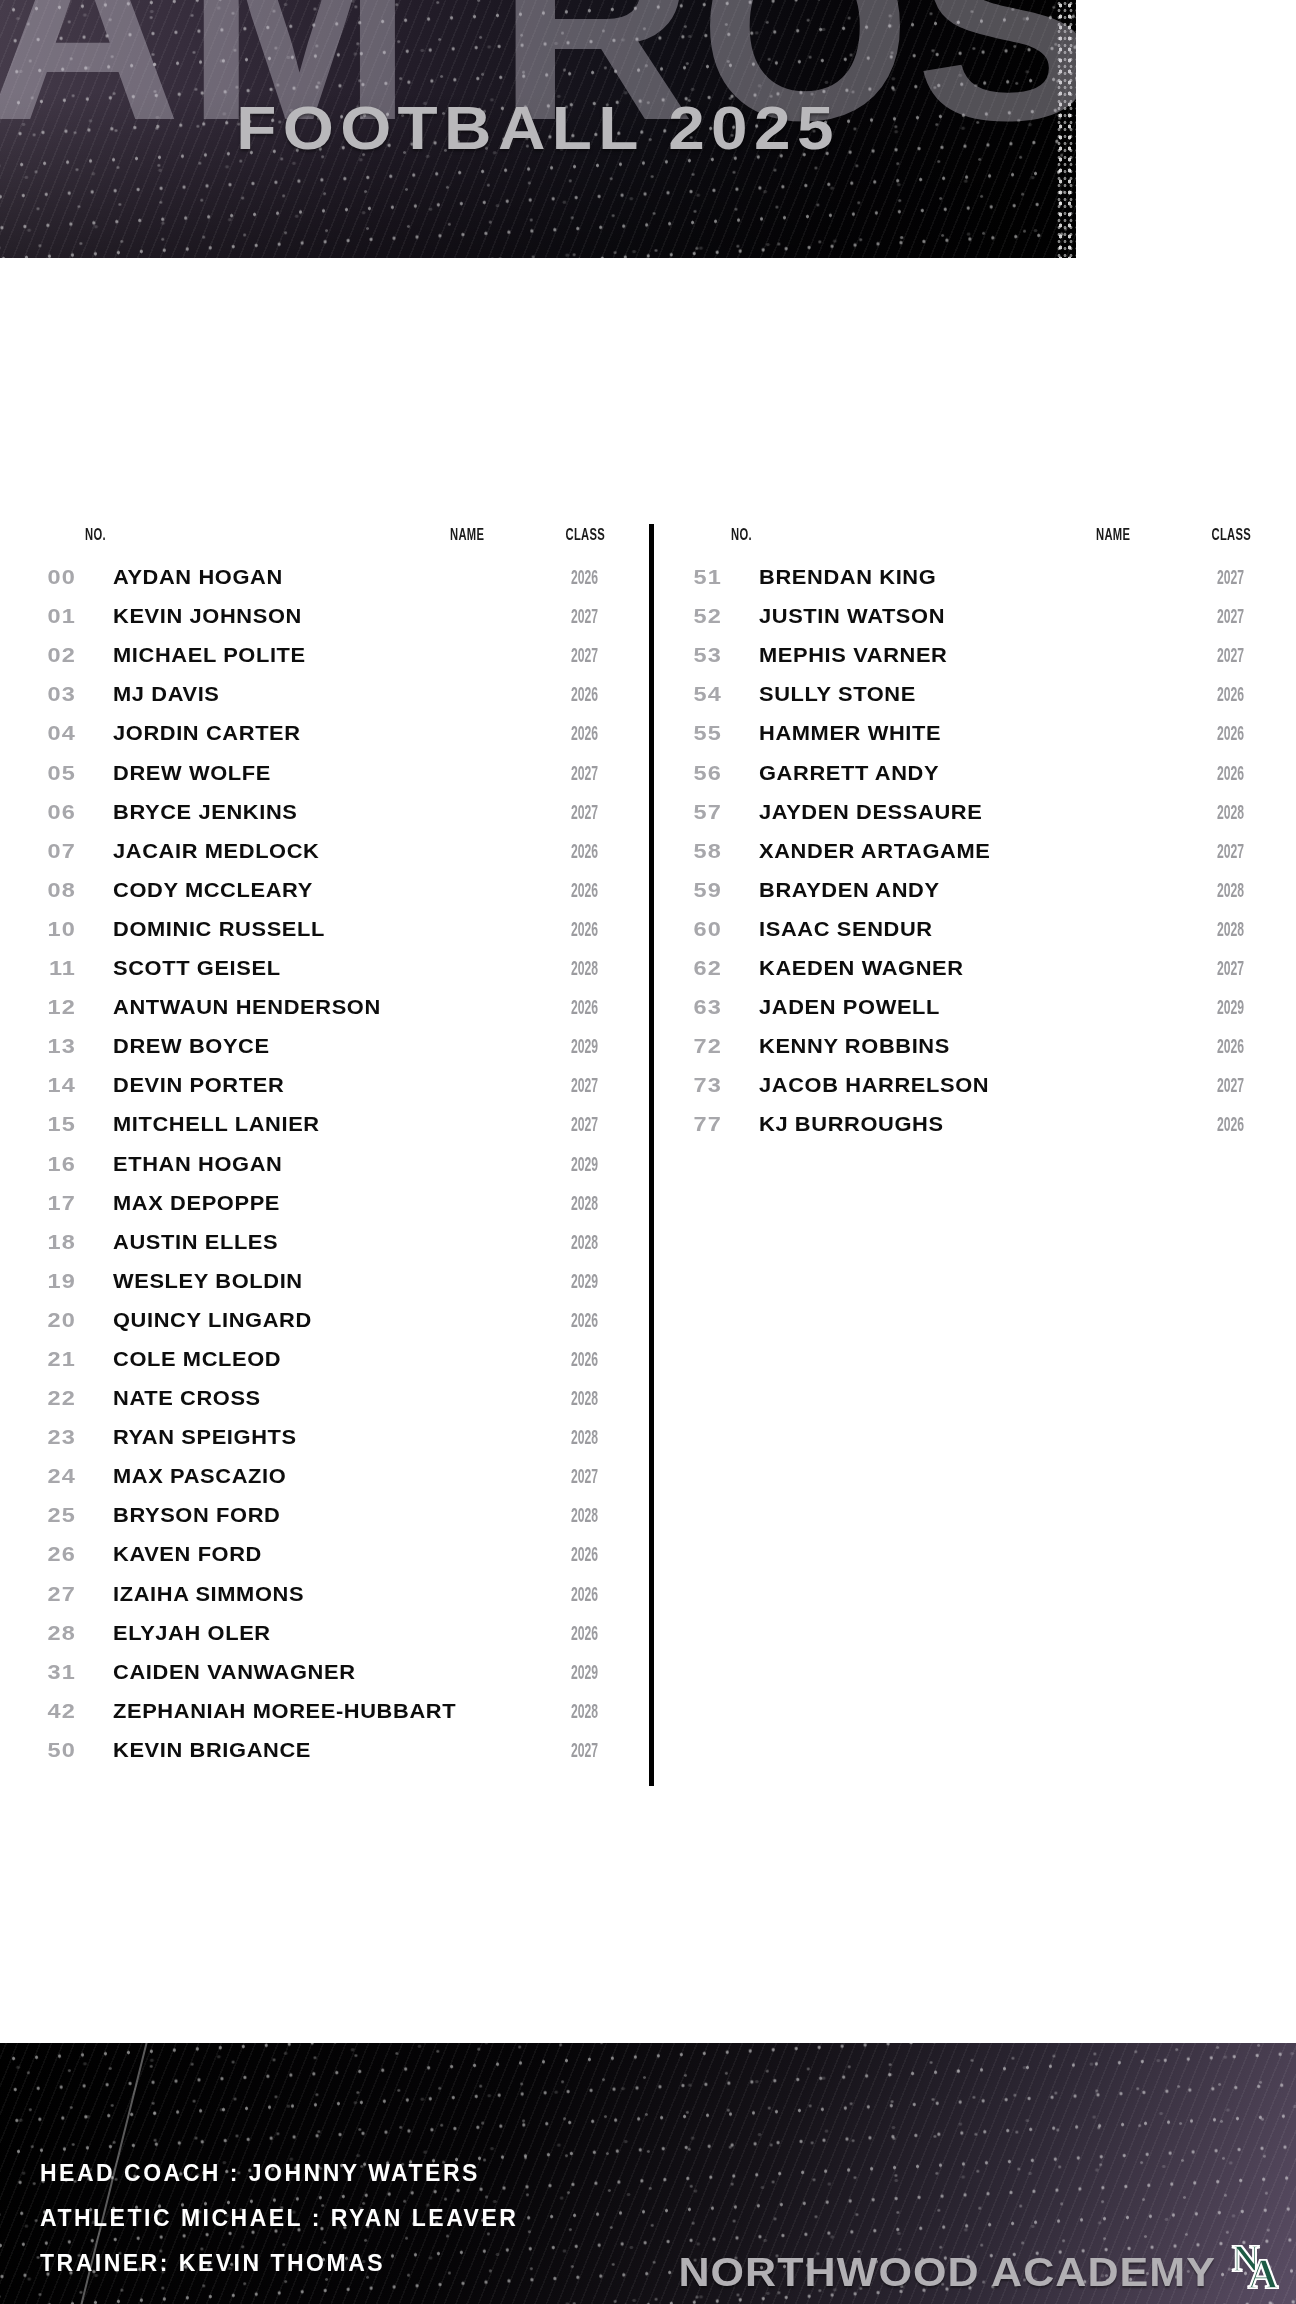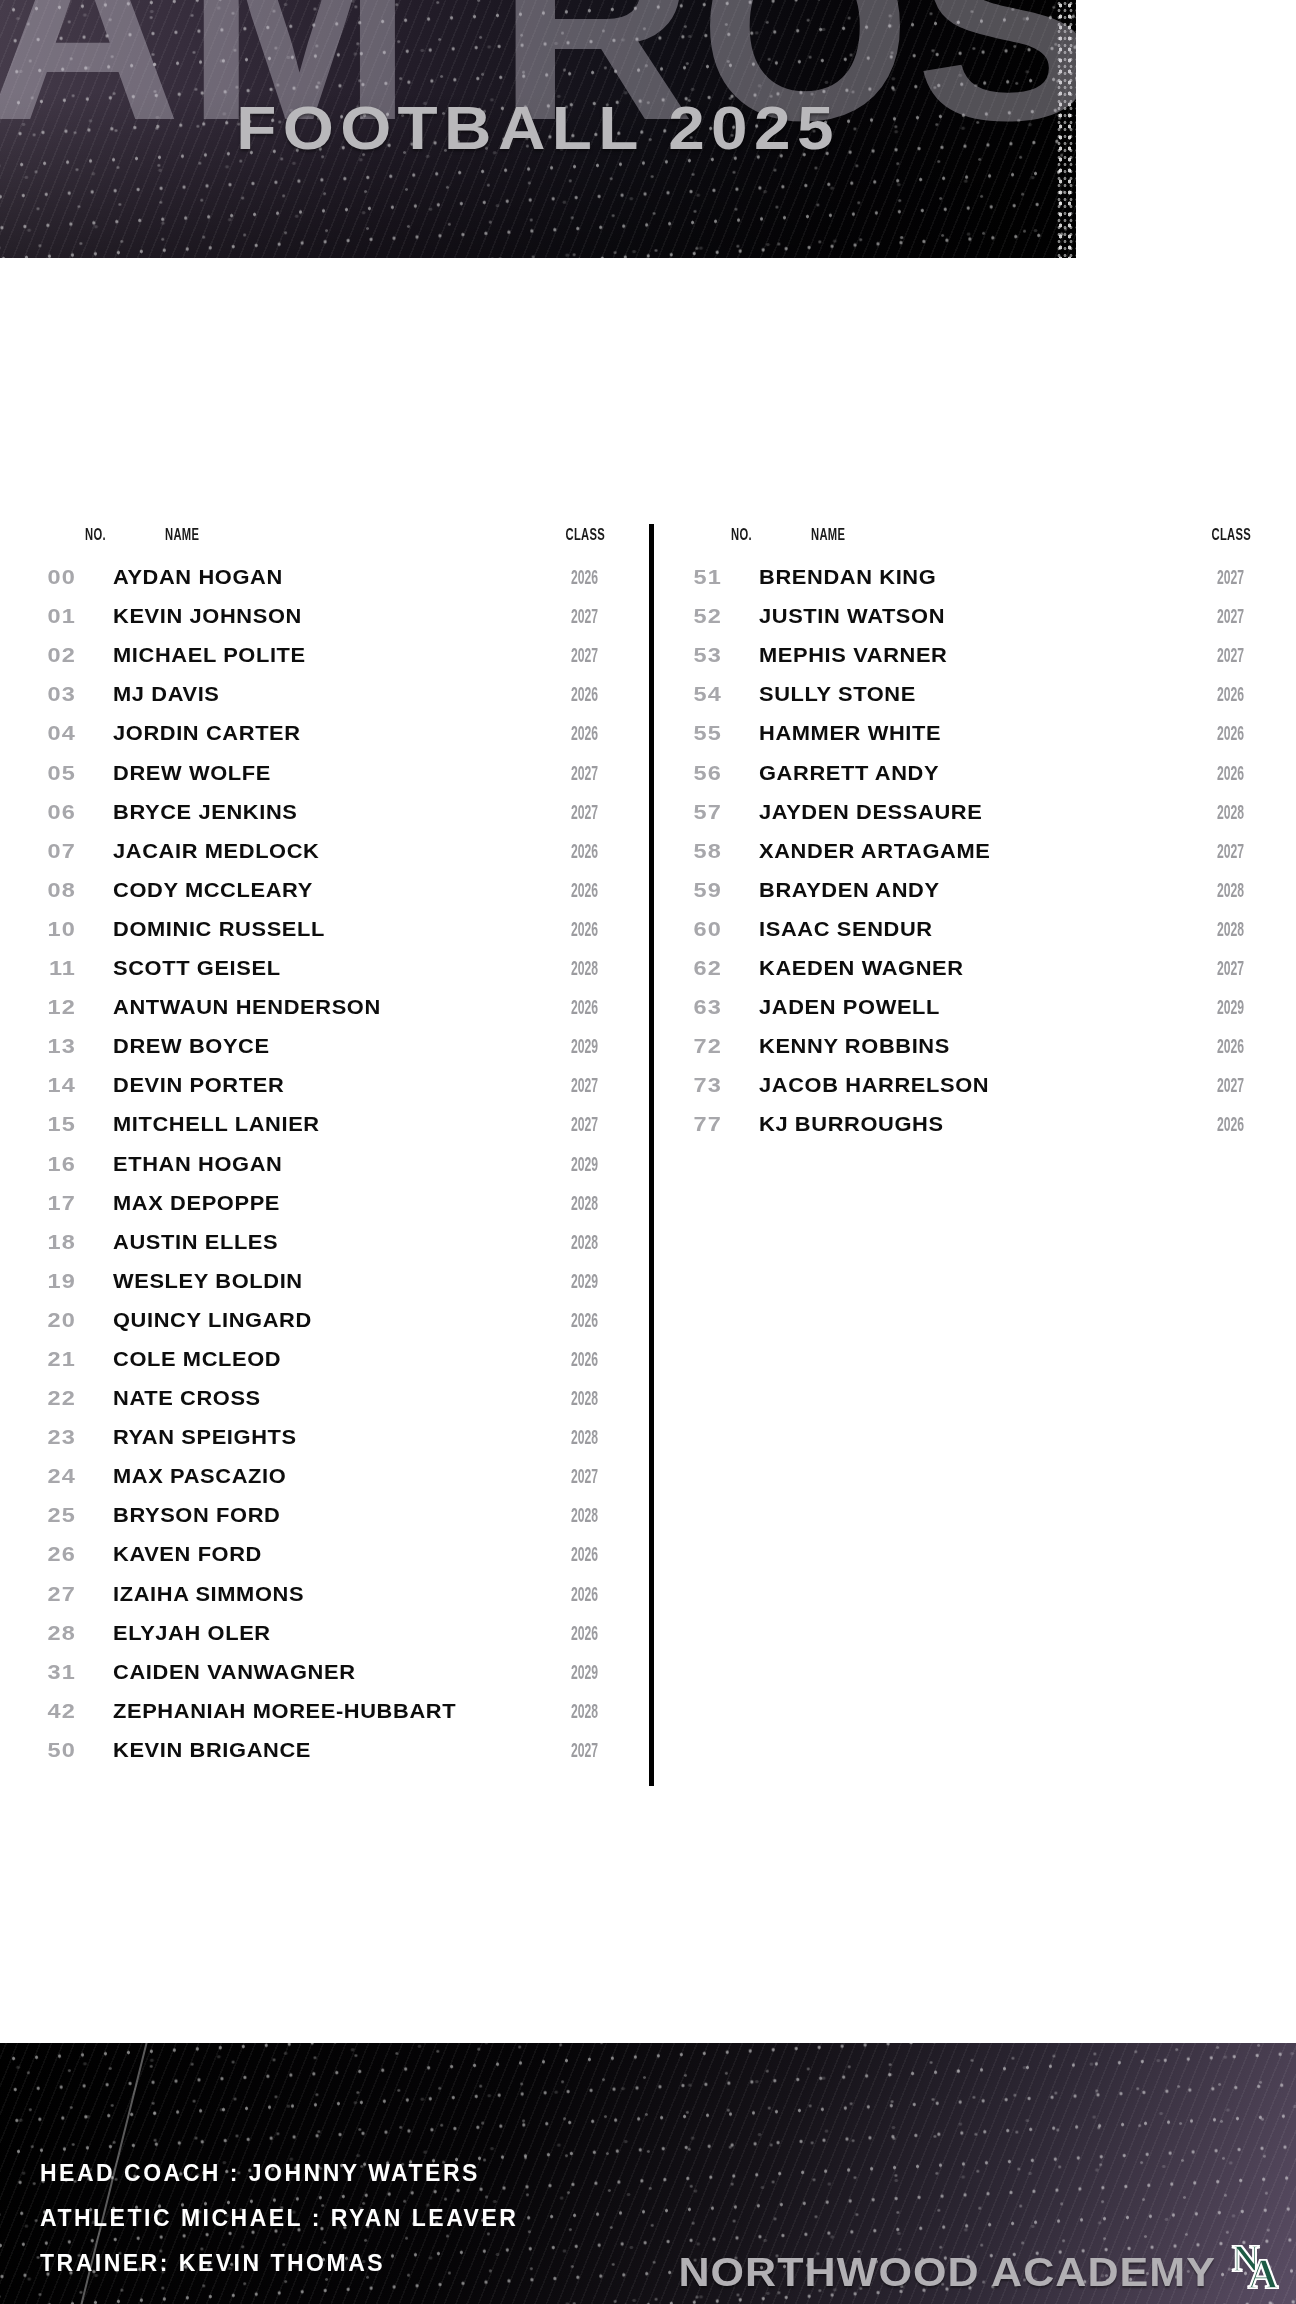--- a/index.html
+++ b/index.html
@@ -53,21 +53,21 @@
   
   .roster { position:absolute; top:520px; left:0; width:1296px; }
   .col { position:absolute; top:0; width:556px; }
   .col-left  { left:42px; }
   .col-right { left:688px; }
   .divider { position:absolute; left:649px; top:4px; width:5px; height:1262px; background:#000; }
 
   .thead { display:flex; align-items:center; height:30px; }
   .th { font-weight:700; font-size:17px; color:#1a1a1a; letter-spacing:0.5px;padding-left:43px; }
   .cell-no   { width:34px; flex:none; }
-  .cell-name { flex:1; margin-left:37px; }
+  .cell-name { flex:1; margin-left:37px;text-align:right; }
   .cell-class{ width:96px; flex:none; text-align:center; }
   .th-inner-left  { display:inline-block; transform:scaleX(0.66); transform-origin:left center; }
   .th-inner-right { display:inline-block; transform:scaleX(0.66); transform-origin:right center; }
 
   .trow { display:flex; align-items:flex-end; height:39.1px; }
   .td-no {
     width:34px; flex:none; text-align:right;
     font-size:21px; font-weight:800; color:#a7a7ab; letter-spacing:1px;
     transform:scaleX(1.12); transform-origin:right center;
   }

